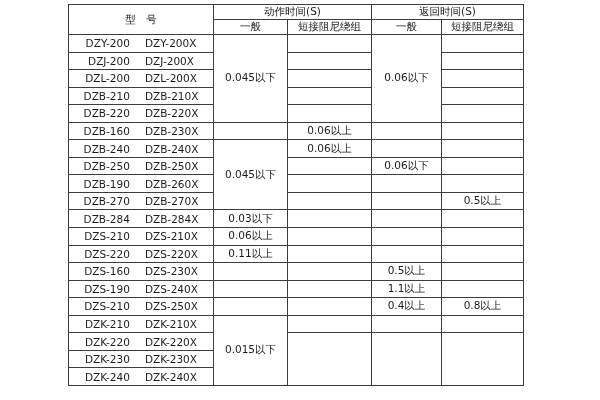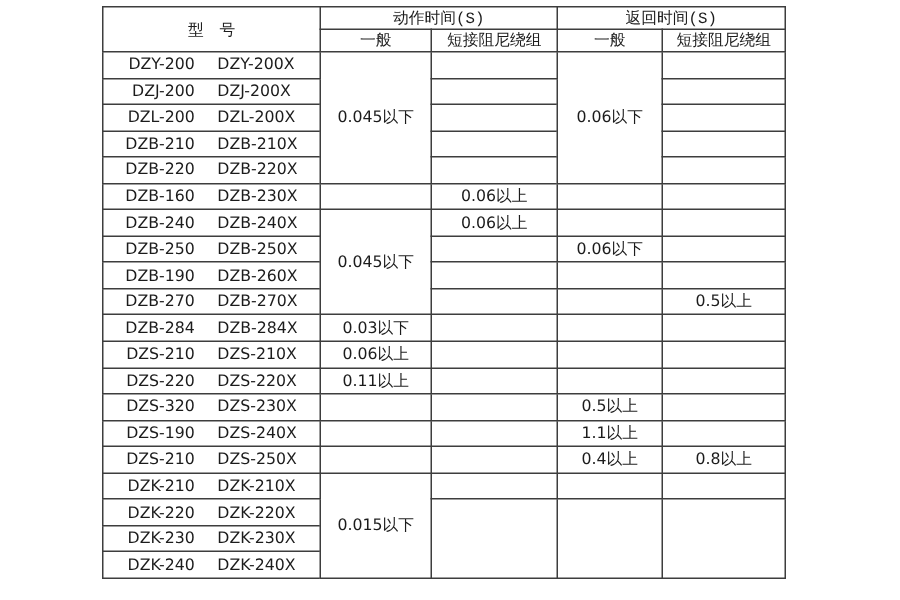--- a/index.html
+++ b/index.html
@@ -25,21 +25,21 @@
   }
   table.spec th, table.spec td {
     border: 1px solid #3d3d3d;
     padding: 0 2px;
     text-align: center;
     vertical-align: middle;
     font-weight: normal;
     overflow: hidden;
     white-space: nowrap;
   }
-  tr.hdr1 { height: 15px; font-family: Liberation Mono, monospace; }
+  tr.hdr1 { height: 15px; }
   tr.hdr2 { height: 15px; margin-top: 24px; }
   tbody tr { height: 17.55px; }
   td.model-cell {
     text-align: center;
   }
   td.model-cell span { display: inline-block; }
   td.model-cell span + span { margin-left: 15px; text-align: right; }
 </style>
 </head>
 <body>
@@ -141,21 +141,21 @@
           <td></td>
         </tr>
         <tr>
           <td class="model-cell"><span>DZS-220</span><span>DZS-220X</span></td>
           <td>0.11以上</td>
           <td></td>
           <td></td>
           <td></td>
         </tr>
         <tr>
-          <td class="model-cell"><span>DZS-320</span><span>DZS-230X</span></td>
+          <td class="model-cell"><span>DZS-160</span><span>DZS-230X</span></td>
           <td></td>
           <td></td>
           <td>0.5以上</td>
           <td></td>
         </tr>
         <tr>
           <td class="model-cell"><span>DZS-190</span><span>DZS-240X</span></td>
           <td></td>
           <td></td>
           <td>1.1以上</td>

